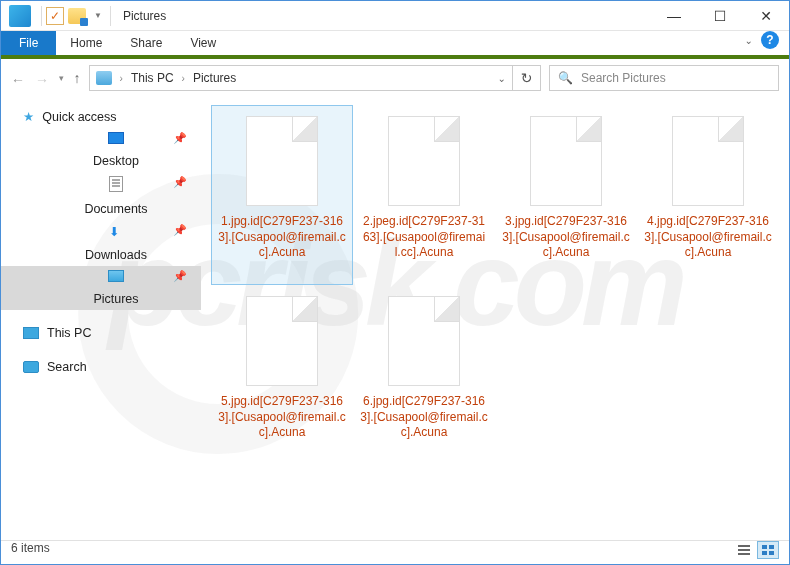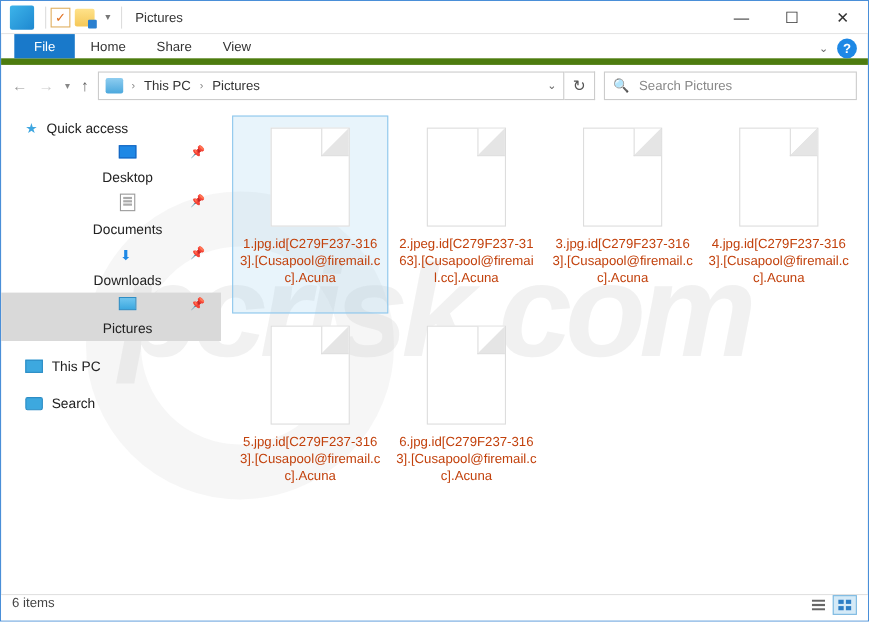--- a/index.html
+++ b/index.html
@@ -17,21 +17,21 @@
 .qat { display: flex; align-items: center; gap: 4px; }
 .qat-check { width: 18px; height: 18px; border: 1px solid #e0b060; display:flex; align-items:center; justify-content:center; color:#e07020; font-size:12px; }
 .qat-folder { width: 18px; height: 16px; background: linear-gradient(#ffe28a,#f5c858); border-radius: 2px; position:relative; }
 .qat-folder::after { content:""; position:absolute; bottom:-2px; right:-2px; width:8px; height:8px; background:#2a80d0; border-radius:1px; }
 .qat-dd { color:#777; font-size:8px; padding:0 4px; }
 .tb-title { margin-left: 8px; font-size: 12px; color: #333; }
 .tb-controls { margin-left: auto; display: flex; }
 .tb-controls div { width: 46px; height: 30px; display: flex; align-items: center; justify-content: center; color: #333; font-size: 14px; }
 
 
-.ribbon { height: 28px; display: flex; align-items: flex-end; border-bottom: 6px solid #4d7c0f; position: relative; z-index: 2; padding-left: 12px; }
+.ribbon { height: 28px; display: flex; align-items: flex-start; border-bottom: 4px solid #4d7c0f; position: relative; z-index: 2; }
 .file-tab { background: #1979ca; color: #fff; padding: 0 18px; height: 100%; display: flex; align-items: center; font-size: 12px; }
 .rtab { padding: 0 14px; height: 100%; display: flex; align-items: center; font-size: 12px; color: #333; }
 .ribbon-right { margin-left: auto; display: flex; align-items: center; gap: 8px; padding-right: 10px; }
 .help-icon { width: 18px; height: 18px; border-radius: 50%; background: #1e88e5; color: #fff; display: flex; align-items: center; justify-content: center; font-size: 12px; font-weight: bold; }
 
 
 .addressbar { height: 38px; display: flex; align-items: center; padding: 0 10px; gap: 8px; position: relative; z-index: 2; }
 .nav-arrows { display: flex; align-items: center; gap: 10px; color: #999; }
 .nav-arrows span { font-size: 14px; }
 .nav-up { color: #666; }

